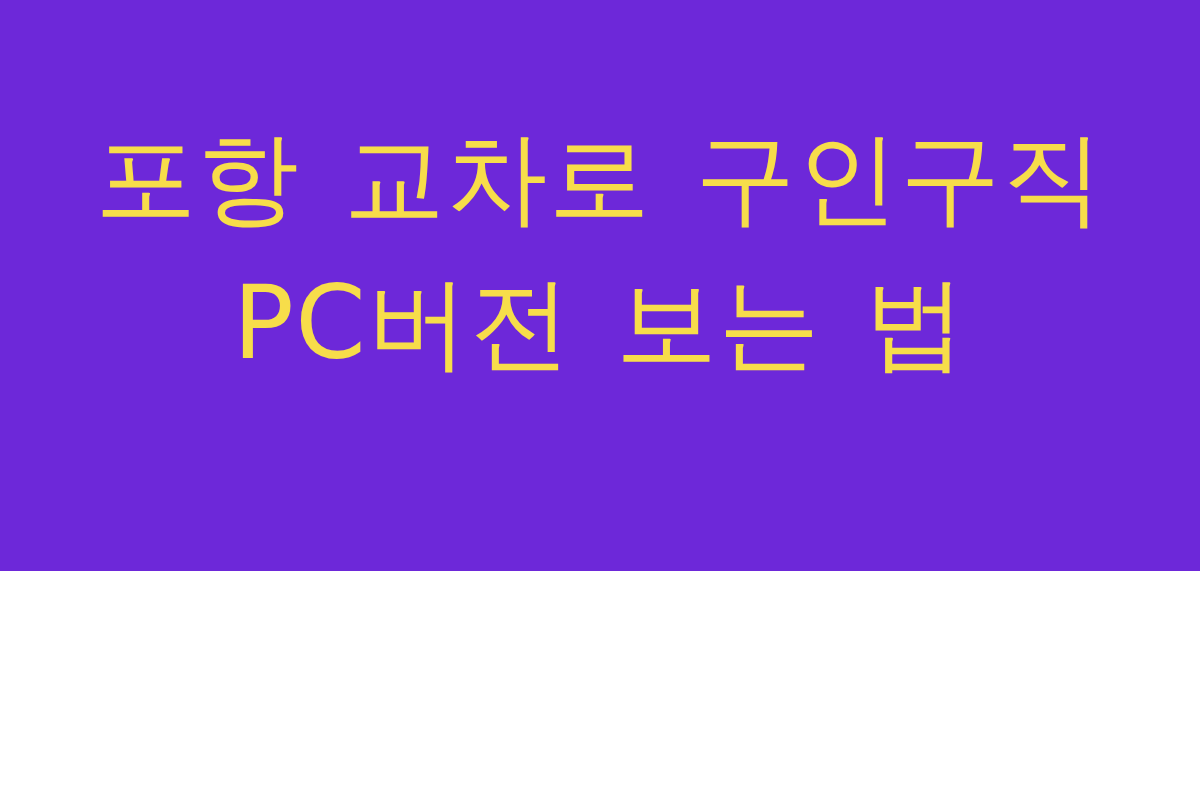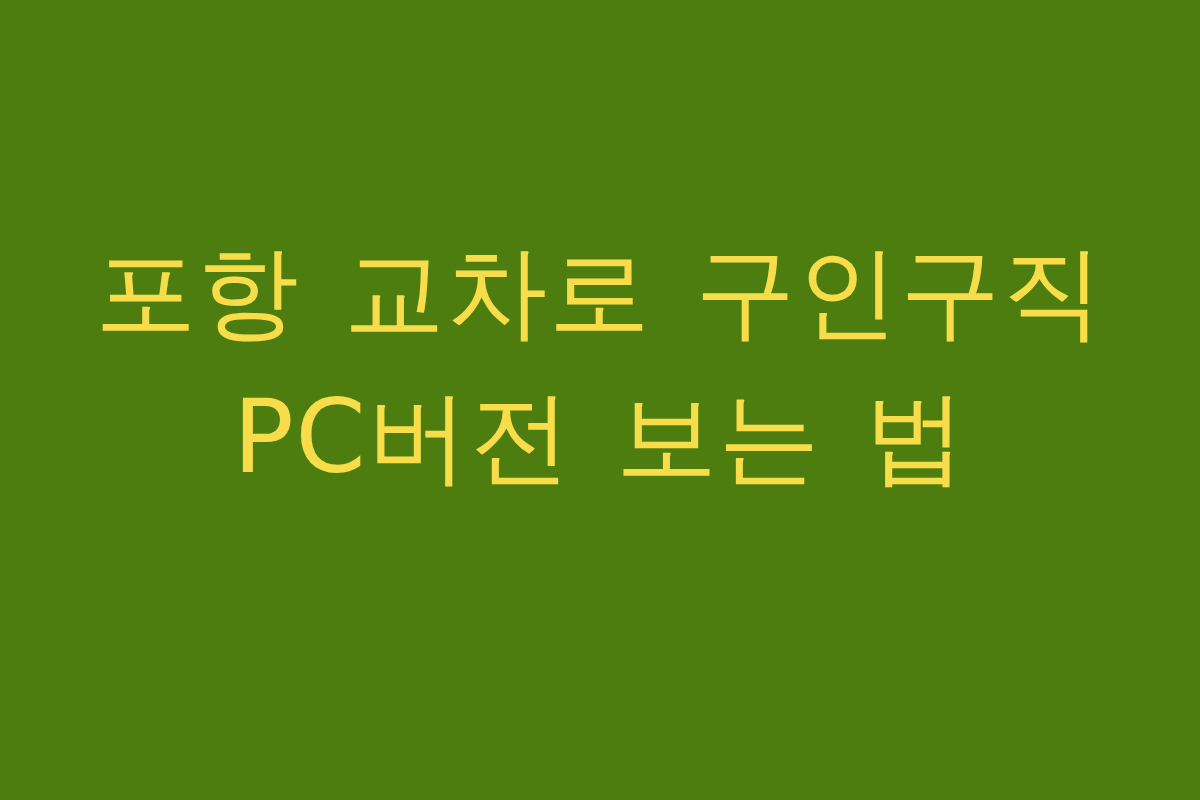--- a/index.html
+++ b/index.html
@@ -11,22 +11,22 @@
   body {
     width: 1200px;
     height: 800px;
     overflow: hidden;
     font-family: "DejaVu Sans", "Liberation Sans", sans-serif;
   }
 
   #thumbnail-canvas {
     position: relative;
     width: 1200px;
-    height: 800px;
-    background-color: #4d7c0f;
+    height: 571px;
+    background-color: #6d28d9;
     display: flex;
     align-items: center;
     justify-content: center;
     box-sizing: border-box;
     overflow: hidden;
   }
 
   #title-block {
     width: 1060px;
     margin-top: -70px;

